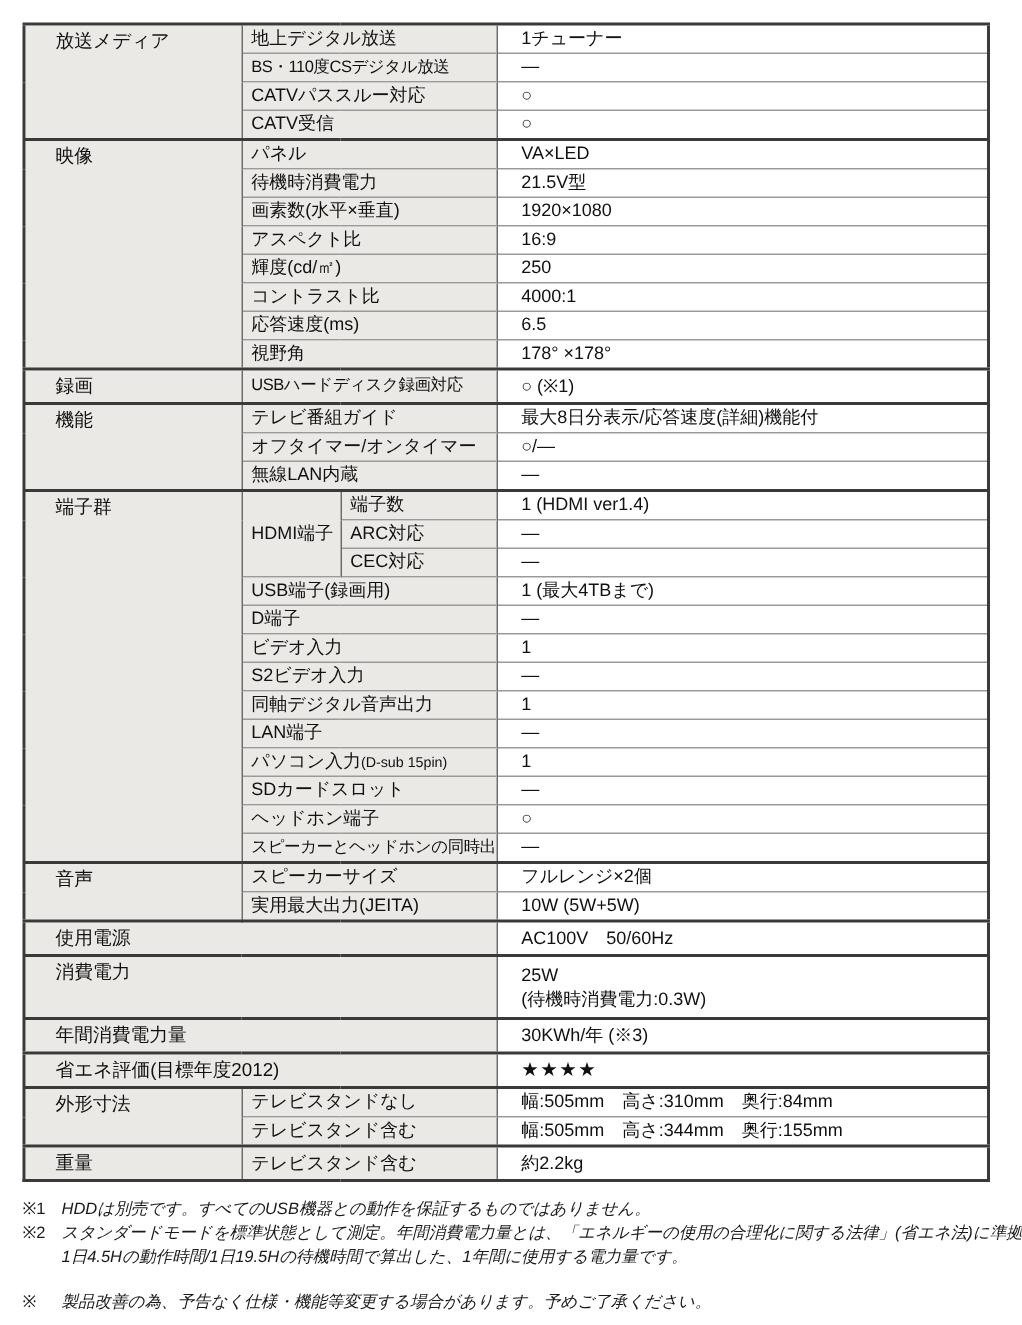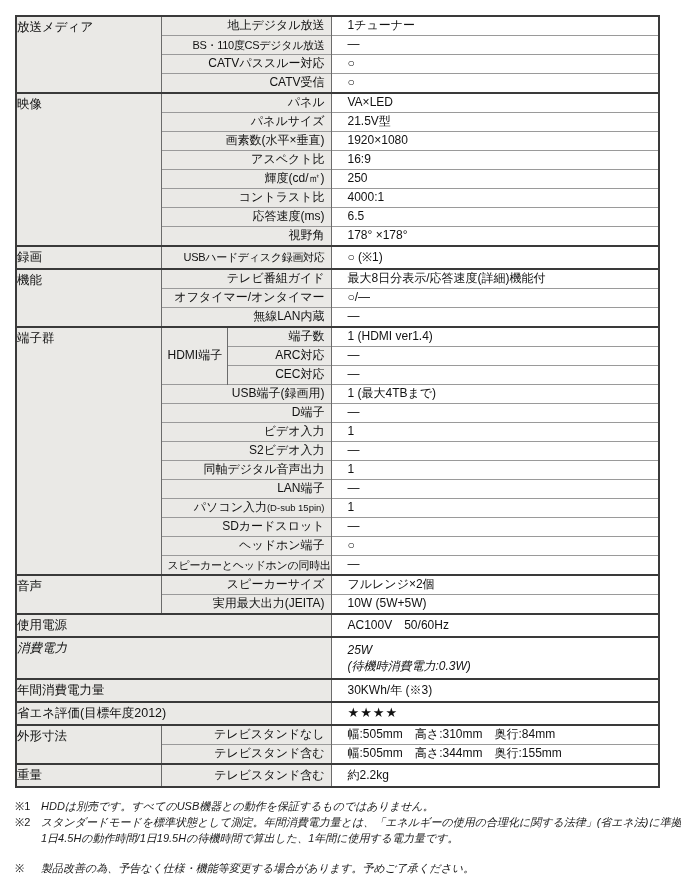--- a/index.html
+++ b/index.html
@@ -30,29 +30,29 @@
     overflow:hidden;
     white-space:nowrap;
     border-top:1px solid var(--border-thin);
     border-left:1px solid var(--border-vert);
   }
   tr.gstart td{border-top:2px solid var(--border-strong);}
   td.cat{
     background:var(--cell-bg);
     vertical-align:top;
     padding-top:3px;
-    padding-left:0;
+    padding-left:20px;
     font-size:12.5px;
     border-left:none;
   }
-  td.lab,td.sub,td.slab{background:var(--cell-bg);text-align:right;}
+  td.lab,td.sub,td.slab{background:var(--cell-bg);}
   td.val{background:#ffffff;padding-left:16px;}
   td.small{font-size:11px;letter-spacing:-0.3px;}
   td .suffix{font-size:9.5px;margin-top:28px;}
-  tr.tall td{height:37px;font-style:italic;}
+  tr.tall td{height:37px;}
   td.val .vline{display:block;line-height:16px;}
   td.stars{font-size:13px;letter-spacing:1px;}
   .footnotes{
     position:absolute;left:15px;top:798px;width:660px;
     font-size:11px;line-height:16px;color:#191919;
   }
   .fn{display:flex;align-items:flex-start;}
   .fn.gap{margin-top:14px;}
   .fn-marker{flex:0 0 26px;white-space:nowrap;}
   .fn-text{flex:1;white-space:nowrap;font-style:italic;}
@@ -84,21 +84,21 @@
       <tr>
         <td class="lab" colspan="2">CATV受信</td>
         <td class="val">○</td>
       </tr>
       <tr class="gstart">
         <td class="cat" rowspan="8">映像</td>
         <td class="lab" colspan="2">パネル</td>
         <td class="val">VA×LED</td>
       </tr>
       <tr>
-        <td class="lab" colspan="2">パネルサイズ</td>
+        <td class="lab" colspan="2">待機時消費電力</td>
         <td class="val">21.5V型</td>
       </tr>
       <tr>
         <td class="lab" colspan="2">画素数(水平×垂直)</td>
         <td class="val">1920×1080</td>
       </tr>
       <tr>
         <td class="lab" colspan="2">アスペクト比</td>
         <td class="val">16:9</td>
       </tr>

